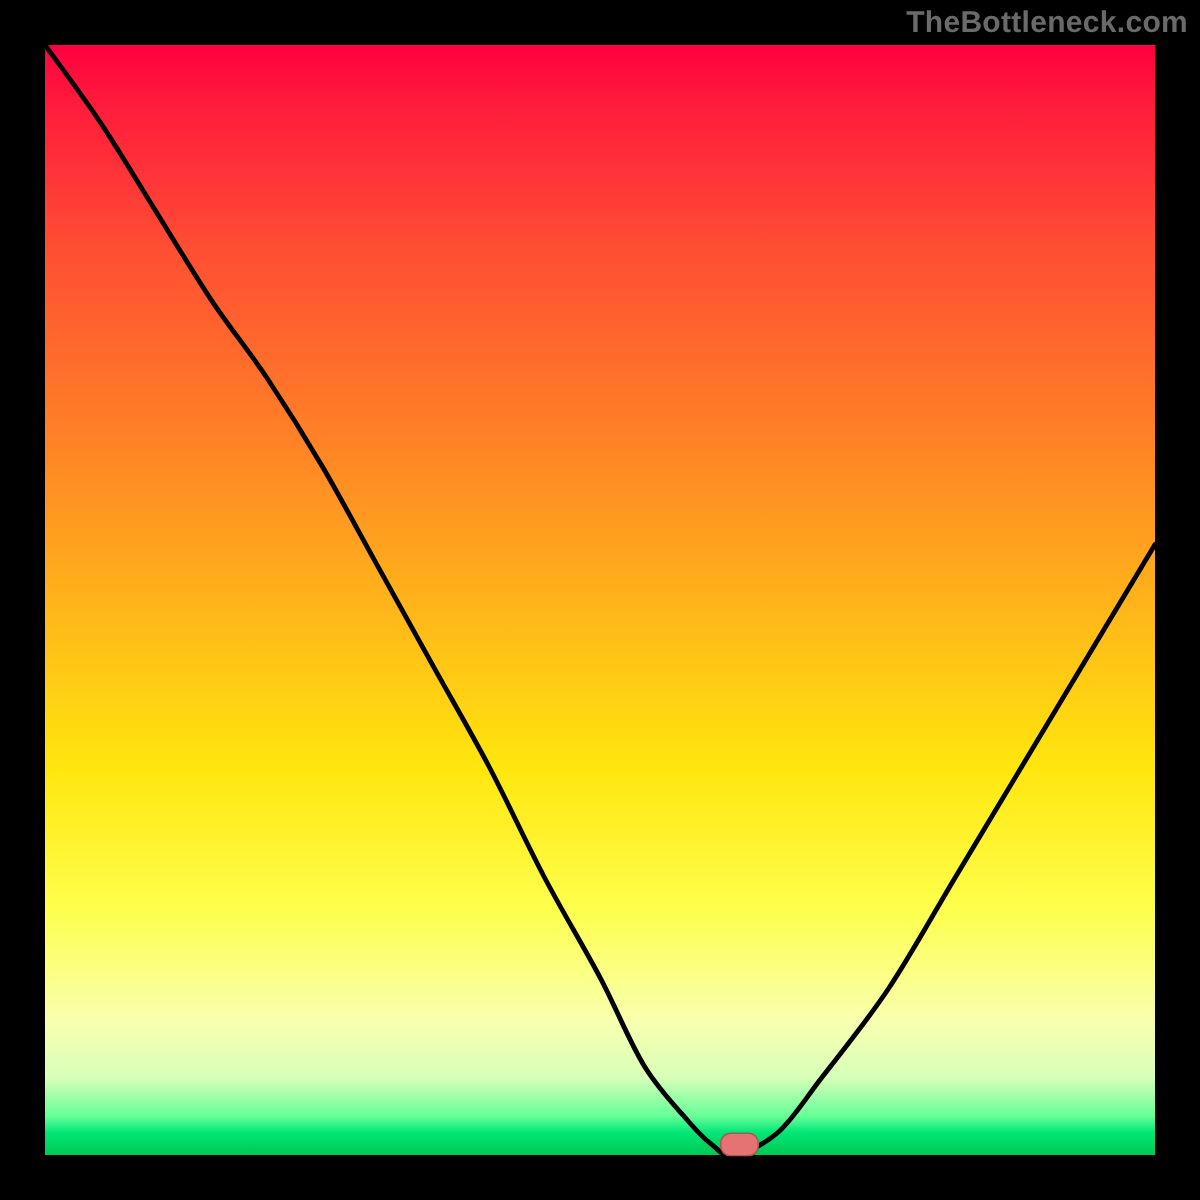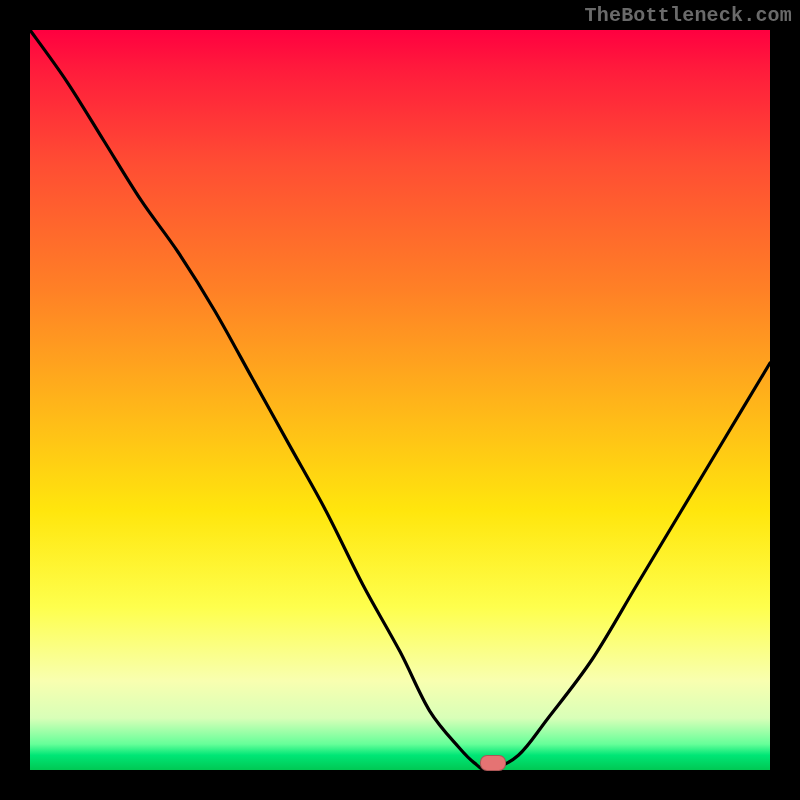--- a/index.html
+++ b/index.html
@@ -53,21 +53,21 @@
     height: 14px;
     border-radius: 7px;
     background: #e57373;
     border: 1px solid rgba(0,0,0,0.25);
     transform: translate(-50%, -50%);
   }
   .watermark {
     position: absolute;
     top: 4px;
     right: 8px;
-    font-family: Liberation Mono, monospace;
+    font-family: Liberation Sans, sans-serif;
     font-size: 20px;
     font-weight: 600;
     color: #6a6a6a;
     letter-spacing: 0.2px;
   }
 </style>
 </head>
 <body>
 
 <div class="chart-wrap">

